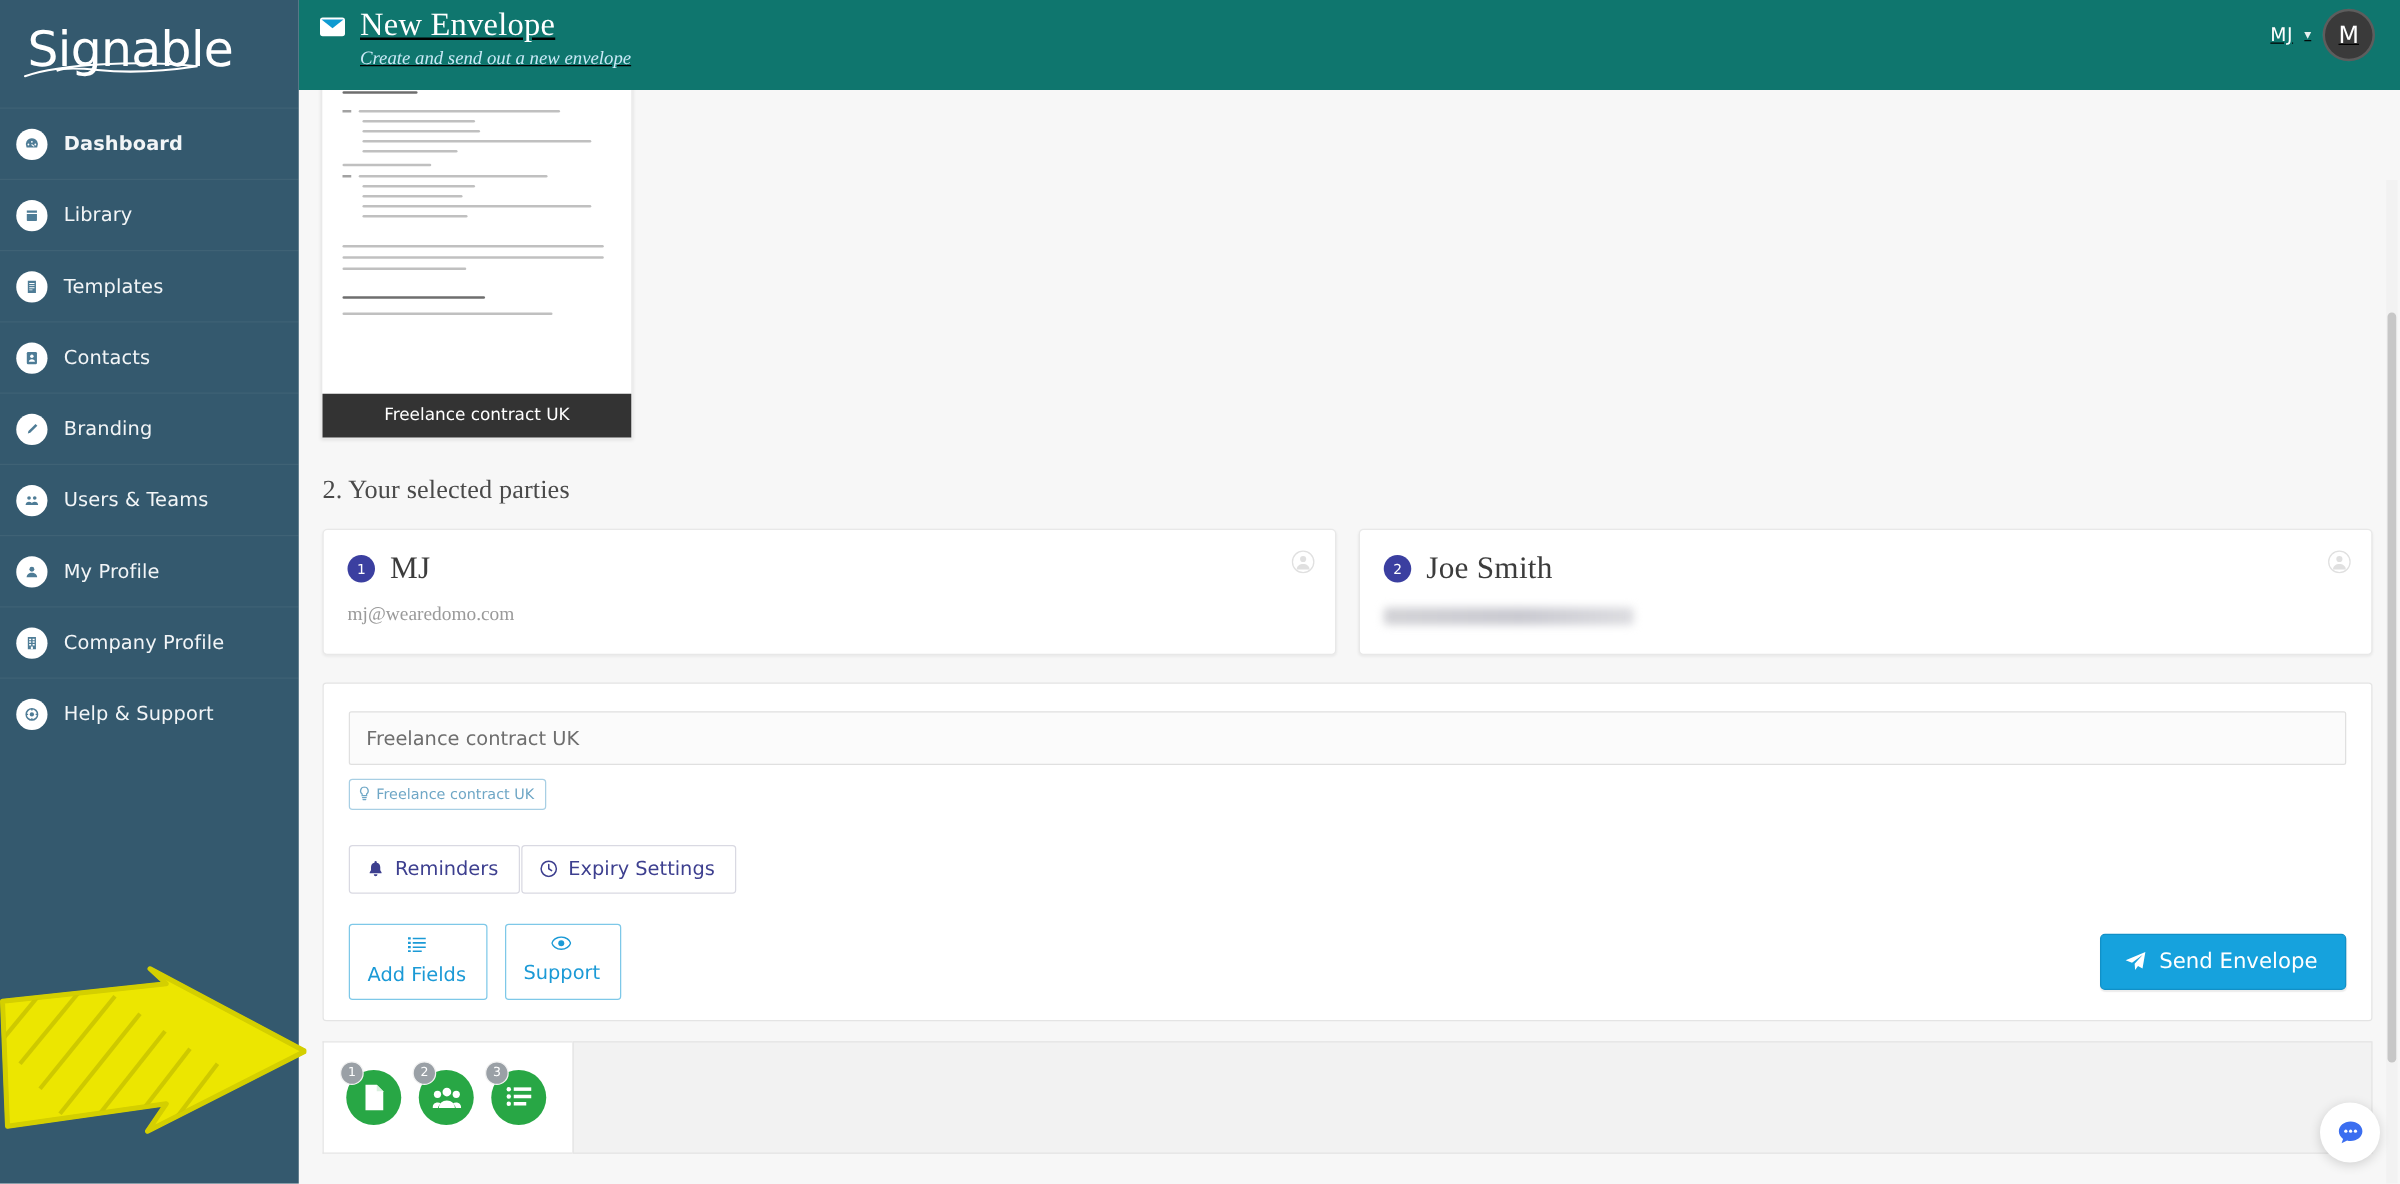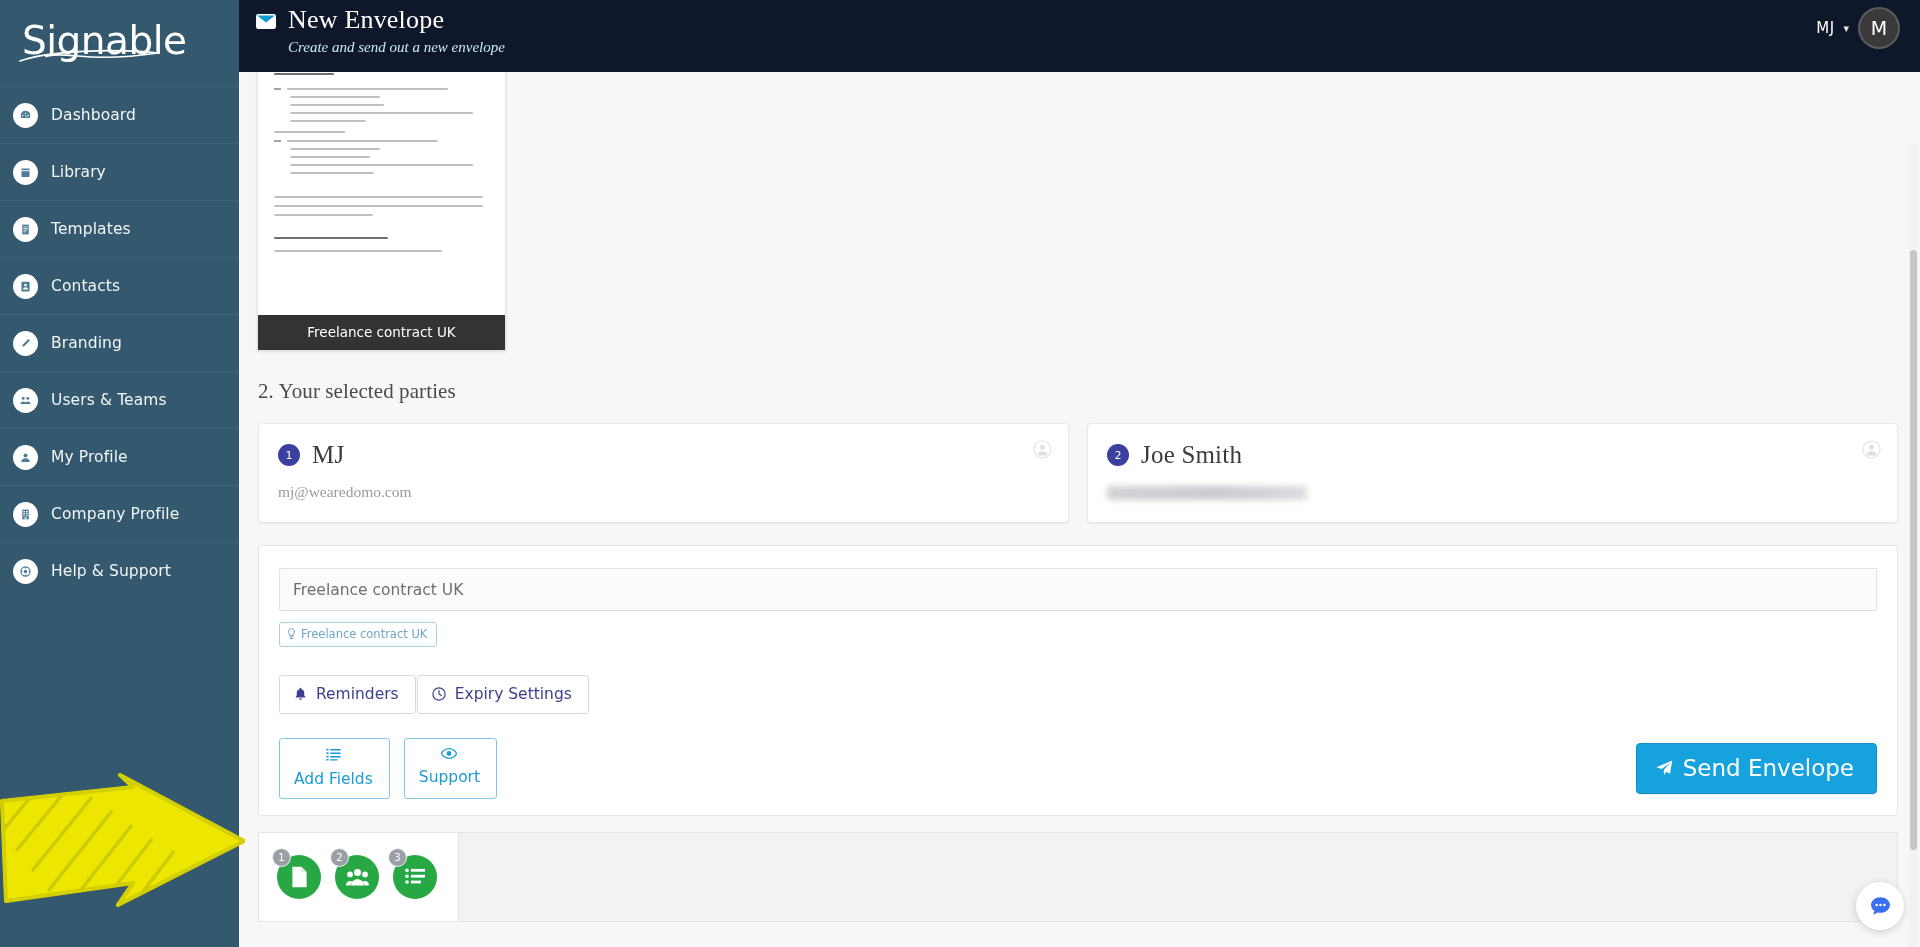--- a/index.html
+++ b/index.html
@@ -44,21 +44,21 @@
   }
   .nav { padding-top: 2px; }
   .nav-item {
     display: flex; align-items: center;
     height: 57px;
     padding-left: 13px;
     border-top: 1px solid rgba(255,255,255,0.055);
     cursor: pointer;
     text-decoration: none;
   }
-  .nav-item:first-child { border-top: 1px solid rgba(255,255,255,0.055); }
+  .nav-item:first-child { border-top: 1px solid rgba(255,255,255,0.055); font-weight: bold; }
   .nav-ico {
     width: 25px; height: 25px; min-width: 25px;
     border-radius: 50%;
     background: #ffffff;
     display: flex; align-items: center; justify-content: center;
     margin-right: 13px;
   }
   .nav-ico svg { display: block; }
   .nav-label {
     color: #f2f5f7;
@@ -72,26 +72,27 @@
     flex: 1;
     height: 947px;
     position: relative;
     background: #f7f7f7;
     display: flex;
     flex-direction: column;
     min-width: 0;
   }
   .topbar {
     height: 72px; min-height: 72px;
-    background: #0f172a;
+    background: #0f766e;
     display: flex;
     align-items: center;
     justify-content: space-between;
     padding: 0 20px 16px 16px;
     position: relative;
+    text-decoration: underline;
   }
   .topbar-left { display: flex; align-items: flex-start; padding-top: 5px; }
   .env-icon {
     margin-right: 11px;
     margin-top: 8px;
   }
   .topbar-titles { display: flex; flex-direction: column; }
   .topbar-title {
     color: #ffffff;
     font-family: "Liberation Serif", serif;
@@ -281,21 +282,21 @@
   .action-row {
     display: flex; align-items: center; justify-content: space-between;
     margin-top: 24px;
   }
   .action-left { display: flex; gap: 14px; }
   .btn-send {
     display: inline-flex; align-items: center; gap: 10px;
     background: #16a2dd;
     border: 1px solid #1190c7;
     color: #ffffff;
-    font-size: 23px;
+    font-size: 17px;
     font-family: "DejaVu Sans", sans-serif;
     padding: 11px 22px 12px 19px;
     border-radius: 4px;
     cursor: pointer;
     box-shadow: 0 1px 1px rgba(0,0,0,.08);
   }
 
   
   .bottom-strip {
     display: flex;

